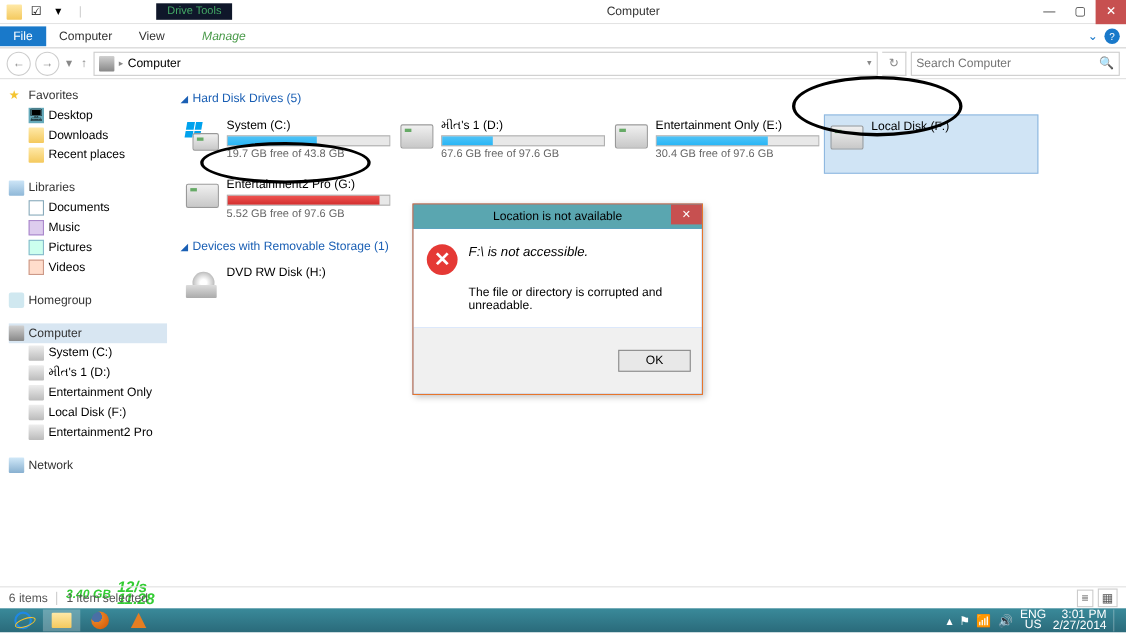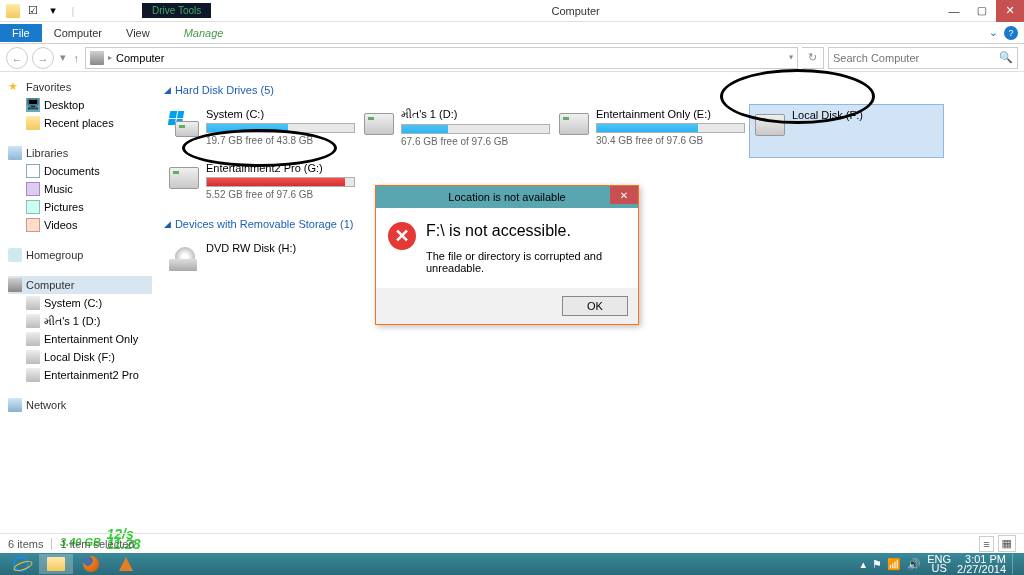--- a/index.html
+++ b/index.html
@@ -71,23 +71,23 @@
   .taskbar { position:absolute; bottom:0; left:0; right:0; height:22px; background:linear-gradient(#3a8a9a,#2a6a7a); display:flex; align-items:center; padding:0 4px; }
   .tb-item { width:34px; height:20px; display:flex; align-items:center; justify-content:center; margin-right:1px; }
   .tb-item.active { background:rgba(255,255,255,.25); }
   .tray { margin-left:auto; display:flex; align-items:center; gap:6px; color:#fff; font-size:9px; padding-right:2px; }
   .tray-clock { text-align:right; line-height:10px; }
   .dialog { position:absolute; left:375px; top:185px; width:264px; background:#3b82f6; border:1px solid #f97316; box-shadow:2px 2px 6px rgba(0,0,0,.25); }
   .dlg-title { height:22px; background:#5aa6b0; color:#000; display:flex; align-items:center; padding:0 6px; justify-content:center; position:relative; font-size:11px; }
   .dlg-close { position:absolute; right:0; top:0; width:28px; height:18px; background:#c75050; color:#fff; display:flex; align-items:center; justify-content:center; font-size:10px; }
   .dlg-body { padding:14px 12px; display:flex; gap:10px; background:#fff; }
   .err-icon { width:28px; height:28px; border-radius:50%; background:#e53935; color:#fff; display:flex; align-items:center; justify-content:center; font-size:18px; font-weight:bold; flex-shrink:0; }
-  .dlg-msg1 { font-size:16px; color:#000; margin-bottom:10px; }
+  .dlg-msg1 { font-size:12px; color:#000; margin-bottom:24px;font-style:italic; }
   .dlg-msg2 { font-size:11px; color:#000; }
-  .dlg-foot { padding:8px 10px; display:flex; justify-content:flex-end; background:#f0f0f0; }
+  .dlg-foot { padding:20px 10px; display:flex; justify-content:flex-end; background:#f0f0f0; }
   .dlg-btn { min-width:66px; height:20px; border:1px solid #888; background:#e8e8e8; display:flex; align-items:center; justify-content:center; font-size:11px; }
   .chev { color:#888; font-size:8px; }
   .chev-down { transform:rotate(90deg); display:inline-block; }
   .tb-ie { width:16px; height:16px; border:2px solid #1e88e5; border-radius:50%; position:relative; }
   .tb-ie::after { content:''; position:absolute; width:18px; height:6px; border:1px solid #f4c430; border-radius:50%; top:4px; left:-2px; transform:rotate(-20deg); }
   .tb-ff { width:16px; height:16px; border-radius:50%; background:radial-gradient(circle at 30% 30%,#4a6fa5 30%,#e67e22 32%,#d35400); }
   .tb-vlc { width:0; height:0; border-left:7px solid transparent; border-right:7px solid transparent; border-bottom:14px solid #e67e22; position:relative; }
   .tb-fold { width:18px; height:14px; background:linear-gradient(#ffe9a8,#f4c95d); border-radius:1px; }
 </style>
 </head>
@@ -148,20 +148,24 @@
       <div class="nav-head">
           <span class="star ic">★</span>
           <span>Favorites</span>
         </div>
       <div class="nav-item">
           <span class="ic" style="background:#6ab">🖥</span>
           <span>Desktop</span>
         </div>
       <div class="nav-item">
           <span class="fold ic"></span>
+          <span>Downloads</span>
+        </div>
+      <div class="nav-item">
+          <span class="fold ic"></span>
           <span>Recent places</span>
         </div>
     </div>
     <div class="nav-group">
       <div class="nav-head">
           <span class="lib ic"></span>
           <span>Libraries</span>
         </div>
       <div class="nav-item">
           <span class="doc ic"></span>

